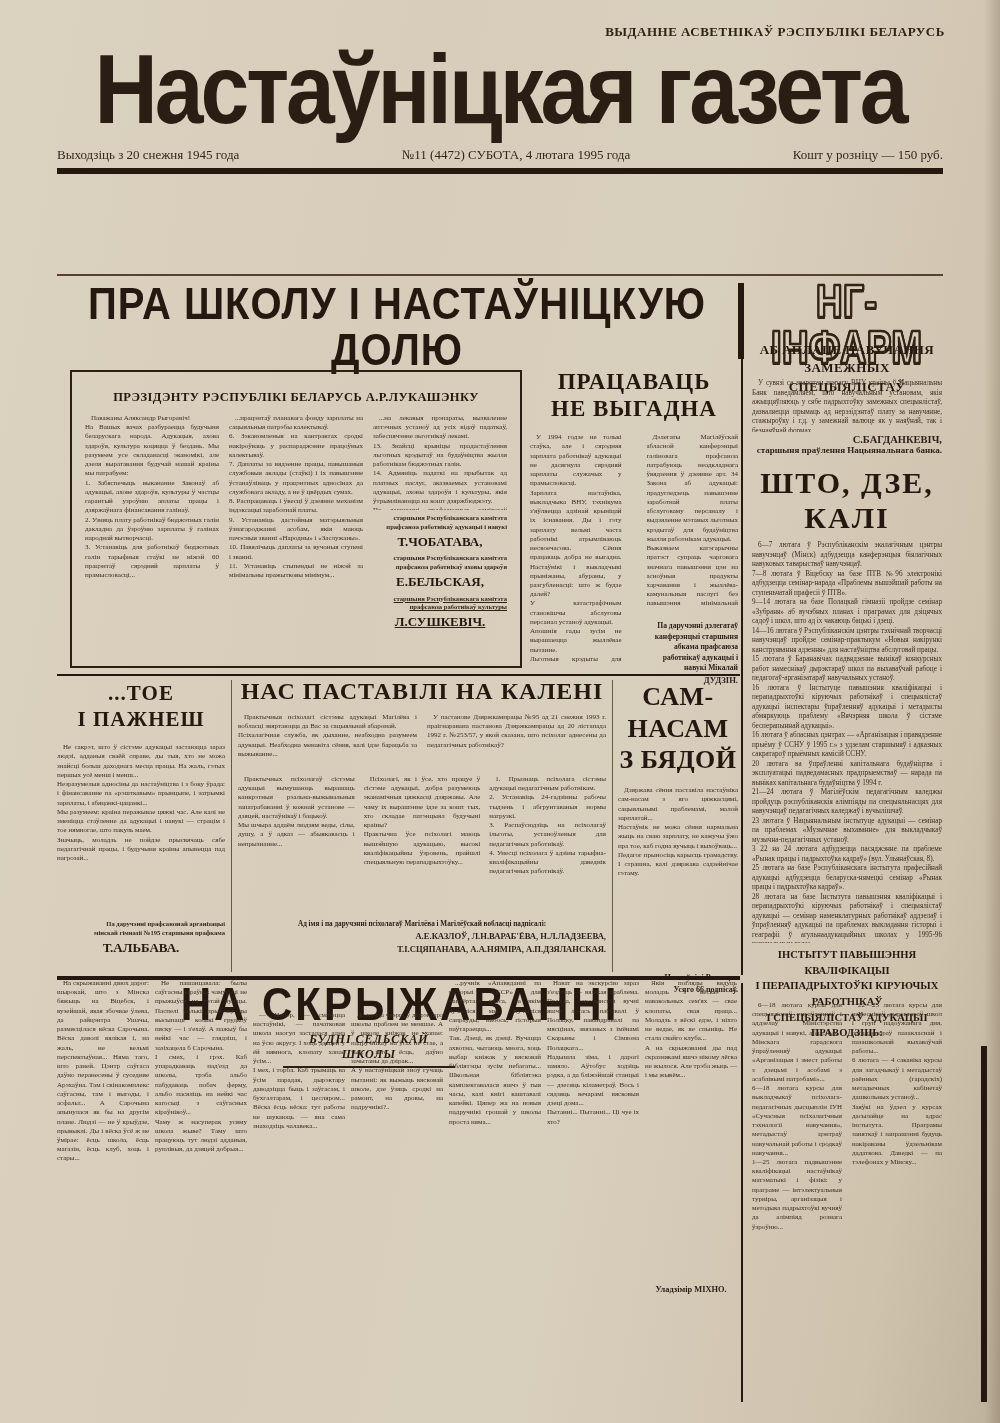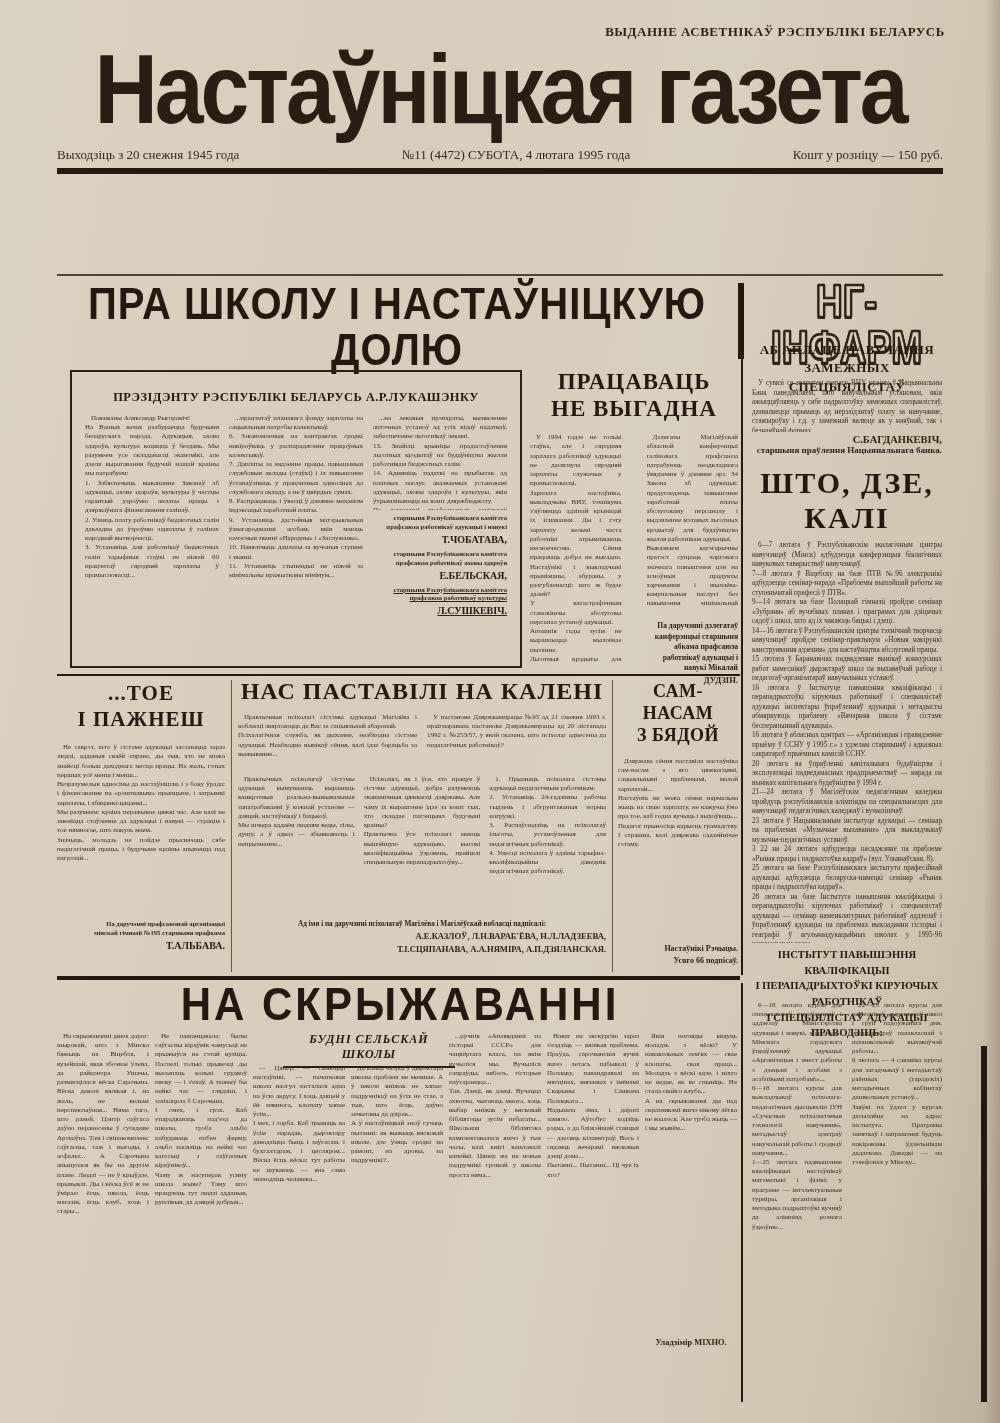--- a/index.html
+++ b/index.html
@@ -8,21 +8,21 @@
     font-family:"Liberation Serif",serif;color:#2e211a;}
   .page::after{content:"";position:absolute;top:0;right:0;width:16px;height:100%;
     background:linear-gradient(to right,rgba(90,70,50,0),rgba(90,70,50,.25));pointer-events:none;}
   .abs{position:absolute;}
   .pre{white-space:pre-line;}
   .rule{background:#241810;}
   .bt{font-size:7px;line-height:1.32;text-align:justify;color:#3b2d21;overflow:hidden;}
   .bt::first-letter{padding-left:6px;}
   .colrow{display:flex;}
   .sig-role{font-size:6.6px;line-height:1.35;text-align:right;font-weight:bold;color:#36281c;}
-  .sig-name{font-size:10px;line-height:1.5;text-align:right;font-weight:bold;color:#241810;}
+  .sig-name{font-size:13px;line-height:1.5;text-align:center;font-weight:bold;color:#241810;}
   .serifhead{font-family:"Liberation Serif",serif;font-weight:bold;color:#241810;text-align:center;}
   .sanshead{font-family:"Liberation Sans",sans-serif;font-weight:bold;color:#241810;text-align:center;}
 
   .banner{left:575px;top:24px;width:400px;text-align:center;font-weight:bold;font-size:13px;
     letter-spacing:.5px;color:#30221711;color:#302217;}
   .masthead{left:50px;top:40px;width:900px;text-align:center;font-family:"Liberation Sans",sans-serif;
     font-weight:bold;font-size:86px;line-height:1;letter-spacing:-3px;color:#2a1d13;
     transform:scale(1.02,1.14);transform-origin:top center;}
   .dateline{left:57px;top:147px;width:886px;display:flex;justify-content:space-between;
     font-size:13px;color:#33261b;}
@@ -82,29 +82,29 @@
   .kaleni{left:238px;top:678px;width:368px;}
   .kaleni-headline{font-size:24px;letter-spacing:1px;}
   .kaleni-intro{margin-top:8px;gap:10px;height:56px;}
   .kaleni-intro > div{flex:1;height:100%;}
   .kaleni-cols{margin-top:6px;gap:9px;height:140px;}
   .kaleni-cols > div{flex:1;height:100%;}
   .kaleni-signoff-intro{margin-top:5px;font-size:7.2px;font-weight:bold;text-align:center;}
   .kaleni-signoff-names{margin-top:2px;font-size:8.6px;font-weight:bold;text-align:right;line-height:1.5;}
 
   .sam{left:618px;top:681px;width:120px;}
-  .sam-headline{font-size:18px;line-height:1.22;letter-spacing:.5px;}
+  .sam-headline{font-size:26px;line-height:1.22;letter-spacing:.5px;}
   .sam-body{margin-top:10px;height:182px;}
   .sam-byline{margin-top:4px;font-size:8px;font-weight:bold;text-align:right;line-height:1.5;}
 
   .rule-mid-bottom{left:57px;top:976px;width:683px;height:4px;}
 
   .skryzh-headline{left:95px;top:981px;width:610px;font-size:42px;line-height:1;
     letter-spacing:3px;transform:scale(1,1.12);transform-origin:top center;}
-  .skryzh-cols{left:57px;top:1032px;width:683px;height:368px;gap:6px;}
+  .skryzh-cols{left:57px;top:979px;width:683px;height:368px;gap:6px;}
   .skryzh-cols > div{width:92px;height:100%;}
   .skryzh-cols > div.pad{padding-top:32px;box-sizing:border-box;}
   .budni{left:283px;top:1032px;width:172px;font-size:12px;font-style:italic;font-weight:bold;
     text-align:center;letter-spacing:1px;border-bottom:2px solid #2b1e12;padding-bottom:4px;
     font-family:"Liberation Serif",serif;color:#241810;}
   .skryzh-byline{margin-top:6px;font-size:8.4px;font-weight:bold;text-align:center;}
 </style>
 </head>
 <body>
 
@@ -245,21 +245,21 @@
       <div class="sig-role pre">Па даручэнні прафсаюзнай арганізацыі
 мінскай гімназіі №195 старшыня прафкама</div>
       <div class="sig-name">Т.АЛЬБАВА.</div>
     </div>
   </div>
 
   <div class="abs kaleni">
     <div class="serifhead kaleni-headline">НАС ПАСТАВІЛІ НА КАЛЕНІ</div>
     <div class="colrow kaleni-intro">
       <div class="bt pre">Практычныя псіхолагі сістэмы адукацыі Магілёва і вобласці звяртаюцца да Вас за сацыяльнай абаронай.
-Псіхалагічная служба, як дыханне, неабходна сістэме адукацыі. Неабходна вынікаў сёння, калі ідзе барацьба за выжыванне...</div>
+Псіхалагічная служба, як дыханне, неабходна разумеем адукацыі. Неабходна менавіта сёння, калі ідзе барацьба за выжыванне...</div>
       <div class="bt pre">У пастанове Дзяржкампрацы №95 ад 21 снежня 1993 г. праігнаравана пастанова Дзяржкампрацы ад 20 лістапада 1992 г. №253/57, у якой сказана, што псіхолаг аднесены да педагагічных работнікаў?</div>
     </div>
     <div class="colrow kaleni-cols">
       <div class="bt pre">Практычных псіхолагаў сістэмы адукацыі вымушаюць вырашаць канкрэтныя рэальна-выжывальныя запатрабаванні ў кожнай установе — дзяцей, настаўнікаў і бацькоў.
 Мы шчыра аддаём людзям веды, сілы, душу, а ў адказ — абыякавасць і непрызнанне...</div>
       <div class="bt pre">Псіхолагі, як і ўсе, хто працуе ў сістэме адукацыі, добра разумеюць эканамічныя цяжкасці дзяржавы. Але чаму іх вырашэнне ідзе за кошт тых, хто складае патэнцыял будучыні краіны?
 Практычна ўсе псіхолагі маюць вышэйшую адукацыю, высокі кваліфікацыйны ўзровень, прайшлі спецыяльную перападрыхтоўку...</div>
       <div class="bt pre">1. Прызнаць псіхолага сістэмы адукацыі педагагічным работнікам.
 2. Устанавіць 24-гадзінны рабочы тыдзень і абгрунтаваныя нормы нагрузкі.
 3. Распаўсюдзіць на псіхолагаў ільготы, устаноўленыя для педагагічных работнікаў.

